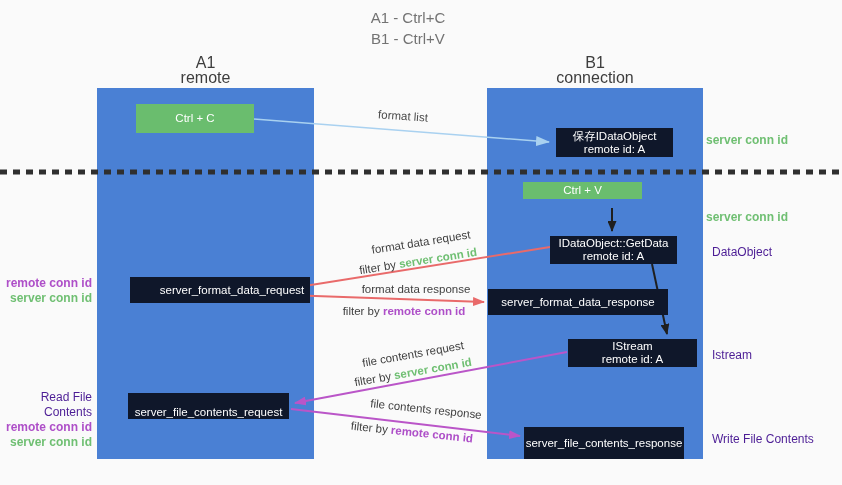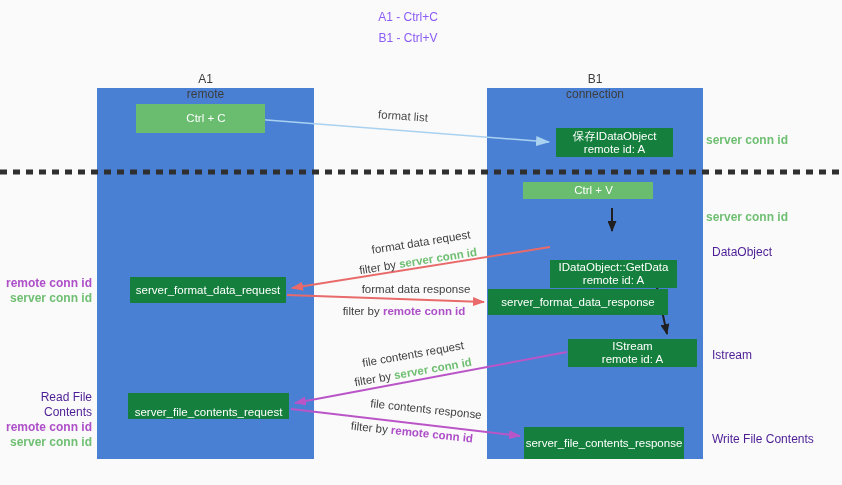--- a/index.html
+++ b/index.html
@@ -6,44 +6,44 @@
   .canvas{
     position:relative;width:842px;height:485px;overflow:hidden;
     background:#fafafa;
     font-family:"Liberation Sans","DejaVu Sans",sans-serif;
     color:#3d3d3d;
   }
   .overlay{position:absolute;left:0;top:0;pointer-events:none;}
 
   .title{
     position:absolute;left:318px;top:7px;width:180px;text-align:center;
-    font-size:12px;line-height:21px;color:#8b5cf6;
+    font-size:15px;line-height:21px;color:#737373;
   }
   .lane{position:absolute;background:#4a80d4;}
   .lane-a1{left:97px;top:88px;width:217px;height:371px;}
   .lane-b1{left:487px;top:88px;width:216px;height:371px;}
   .lane-header{
-    position:absolute;text-align:center;font-size:12px;line-height:15px;color:#3d3d3d;margin-top:17px;
+    position:absolute;text-align:center;font-size:16px;line-height:15px;color:#3d3d3d;
   }
   .lane-header.a1{left:97px;top:55px;width:217px;}
   .lane-header.b1{left:487px;top:55px;width:216px;}
 
   .node{
     position:absolute;display:flex;flex-direction:column;align-items:center;
     justify-content:center;color:#ffffff;font-size:11.5px;line-height:13px;
     text-align:center;white-space:nowrap;
   }
-  .node.green{background:#6abd6e;padding-left:11px;}
-  .node.orange{background:#15803d;}
+  .node.green{background:#6abd6e;}
+  .node.orange{background:#0f172a;}
 
   .n-ctrl-c{left:136px;top:104px;width:118px;height:29px;}
   .n-save-do{left:556px;top:128px;width:117px;height:29px;}
   .n-ctrl-v{left:523px;top:182px;width:119px;height:17px;}
-  .n-getdata{left:550px;top:236px;width:127px;height:28px;margin-top:24px;}
-  .n-fmt-req{left:130px;top:277px;width:156px;height:26px;}
+  .n-getdata{left:550px;top:236px;width:127px;height:28px;}
+  .n-fmt-req{left:130px;top:277px;width:156px;height:26px;padding-left:24px;}
   .n-fmt-resp{left:488px;top:289px;width:180px;height:26px;}
   .n-istream{left:568px;top:339px;width:129px;height:28px;}
   .n-file-req{left:128px;top:393px;width:161px;height:26px;justify-content:flex-end;}
   .n-file-resp{left:524px;top:427px;width:160px;height:32px;}
 
   .slabel{position:absolute;font-size:12px;white-space:nowrap;}
   .gray{color:#4c1d95;}
   .cgreen{color:#6fbf72;font-weight:bold;}
   .cpurple{color:#ae4fc8;font-weight:bold;}
 

